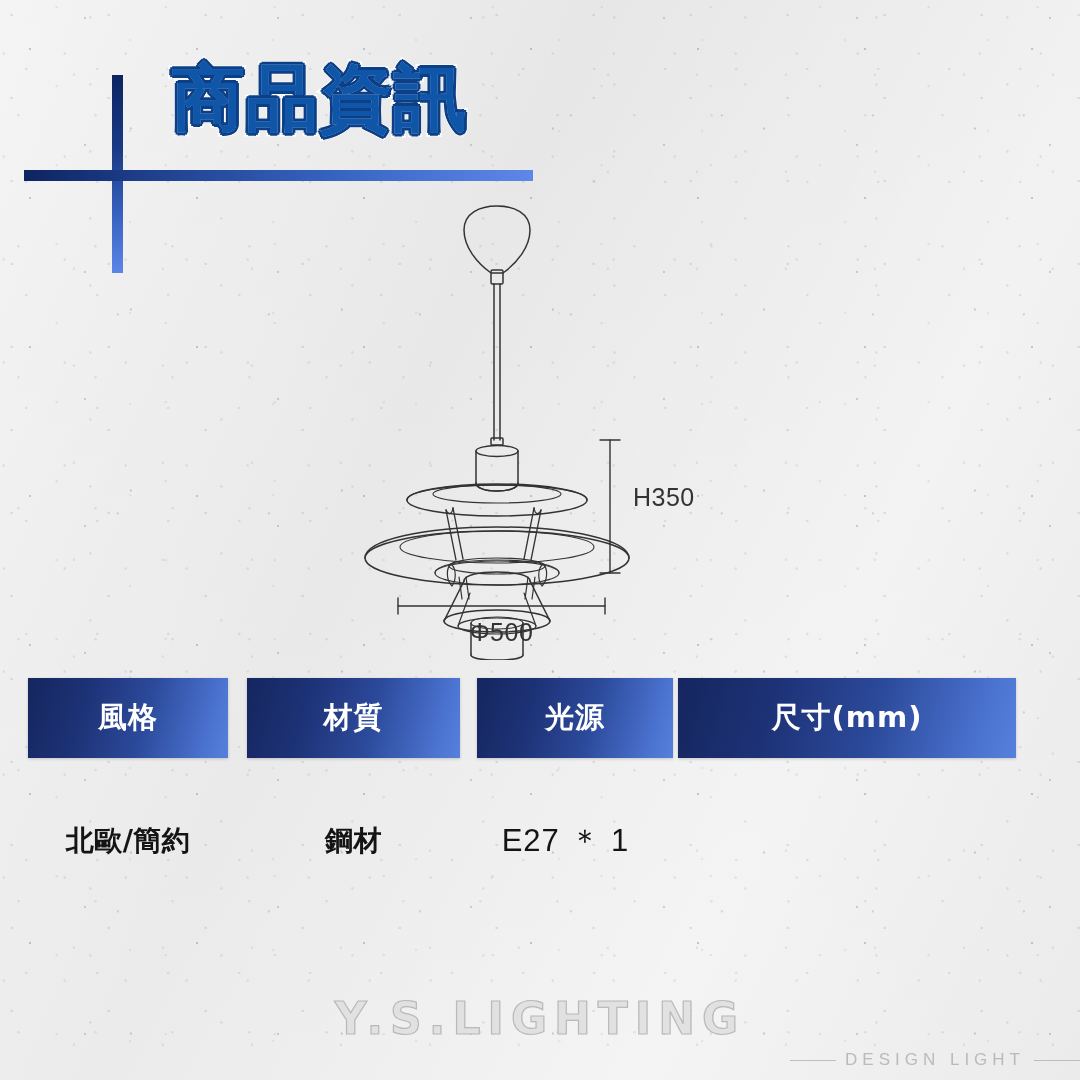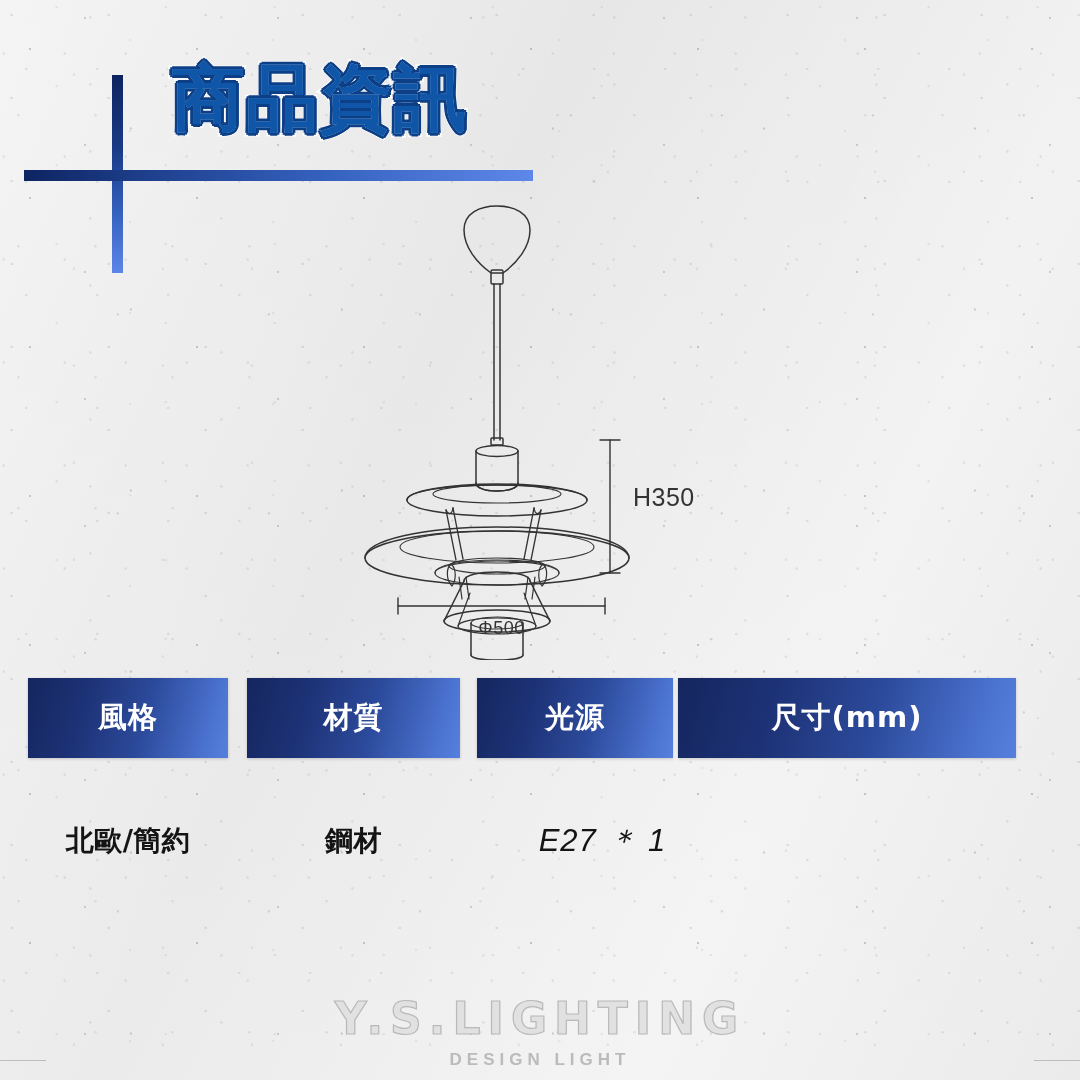--- a/index.html
+++ b/index.html
@@ -173,23 +173,23 @@
     left: 28px;  width: 200px; height: 70px;
     font-family: "DejaVu Sans", "Liberation Sans", sans-serif;
     font-size: 28px; font-weight: bold; letter-spacing: .5px;
   }
   .spec-value.c1 {
     left: 247px; width: 213px; height: 70px;
     font-family: "DejaVu Sans", "Liberation Sans", sans-serif;
     font-size: 28px; font-weight: bold; letter-spacing: .5px;
   }
   .spec-value.c2 {
-    left: 491px; width: 223px; height: 70px;
+    left: 454px; width: 223px; height: 70px;
     font-family: "Liberation Sans", "DejaVu Sans", sans-serif;
-    font-size: 31px; font-weight: 400; letter-spacing: 1px; font-style: italic;
+    font-size: 31px; font-weight: 400; letter-spacing: 1px;
   }
   .spec-value.c3 {
     left: 715px; width: 338px; height: 100px; top: -22px;
     font-family: "Liberation Sans", "DejaVu Sans", sans-serif;
     font-size: 31px; font-weight: 400; letter-spacing: .5px;
     flex-direction: column;
   }
   .spec-value.c3 .line { display: block; }
 
   
@@ -207,25 +207,25 @@
     font-weight: bold;
     letter-spacing: 7px;
     color: rgba(223,223,223,.92);
     -webkit-text-stroke: 1.2px rgba(176,176,176,.85);
     line-height: 1.1;
   }
   .logo-sub {
     margin-top: 7px;
     display: flex;
     align-items: center;
-    justify-content: space-between;
+    justify-content: flex-end;
     gap: 9px;
     font-family: "Liberation Sans", "DejaVu Sans", sans-serif;
     font-size: 17px;
-    font-weight: 700;
+    font-weight: 400;
     letter-spacing: 5px;
     color: rgba(183,183,183,.95);
   }
   .logo-rule {
     display: inline-block;
     width: 46px;
     height: 1.5px;
     background: rgba(186,186,186,.95);
   }
 </style>
@@ -329,21 +329,21 @@
 
       <g stroke-width="1.4">
         <line x1="38" y1="411" x2="245" y2="411"></line>
         <line x1="38" y1="403" x2="38" y2="419"></line>
         <line x1="245" y1="403" x2="245" y2="419"></line>
       </g>
     </svg>
 
     <div style="position:absolute; left:273px; top:288px; font-family:'Liberation Sans','DejaVu Sans',sans-serif; font-size:25px; color:#333; letter-spacing:.5px;">H350</div>
 
-    <div style="position:absolute; left:0; top:423px; width:283px; text-align:center; font-family:'Liberation Sans','DejaVu Sans',sans-serif; font-size:18px; color:#333; letter-spacing:.5px;">Φ500</div>
+    <div style="position:absolute; left:0; top:423px; width:283px; text-align:center; font-family:'Liberation Sans','DejaVu Sans',sans-serif; font-size:25px; color:#333; letter-spacing:.5px;">Φ500</div>
   </div>
 
   <div class="spec-table">
 
     <div class="spec-headers">
       <div class="spec-header c0">風格</div>
       <div class="spec-header c1">材質</div>
       <div class="spec-header c2">光源</div>
       <div class="spec-header c3">尺寸(mm)</div>
     </div>

